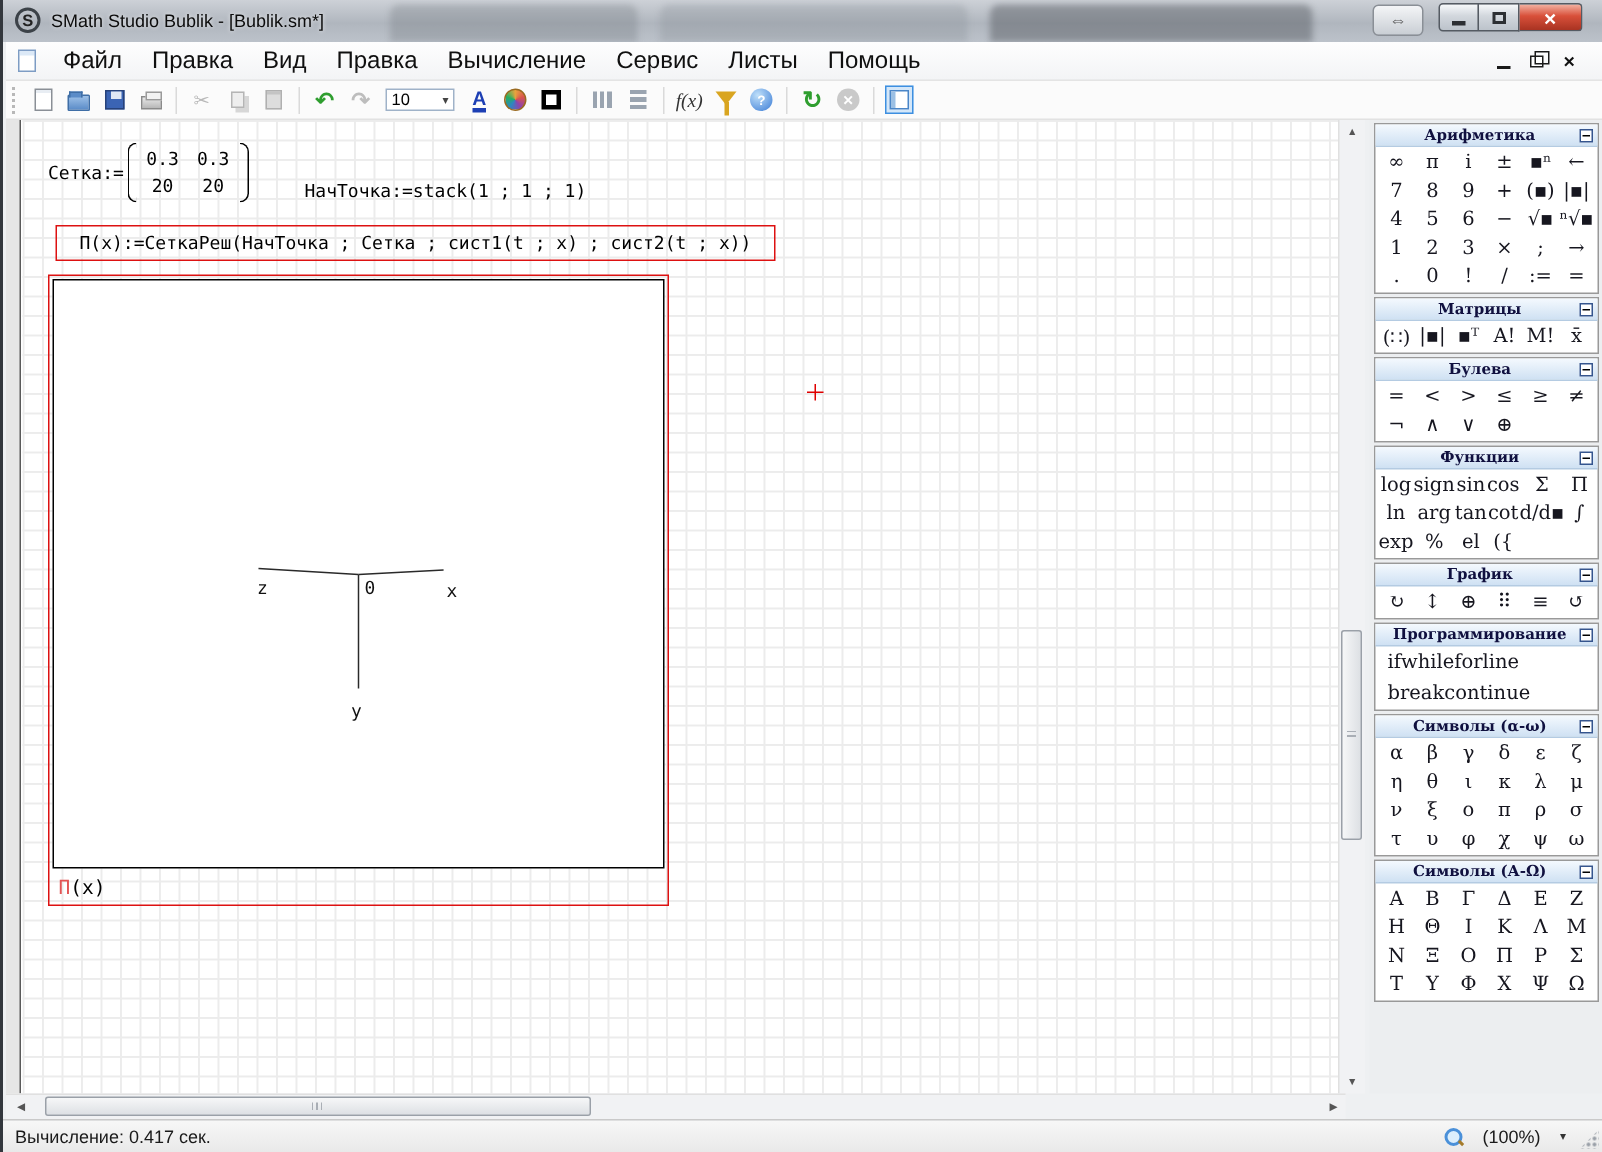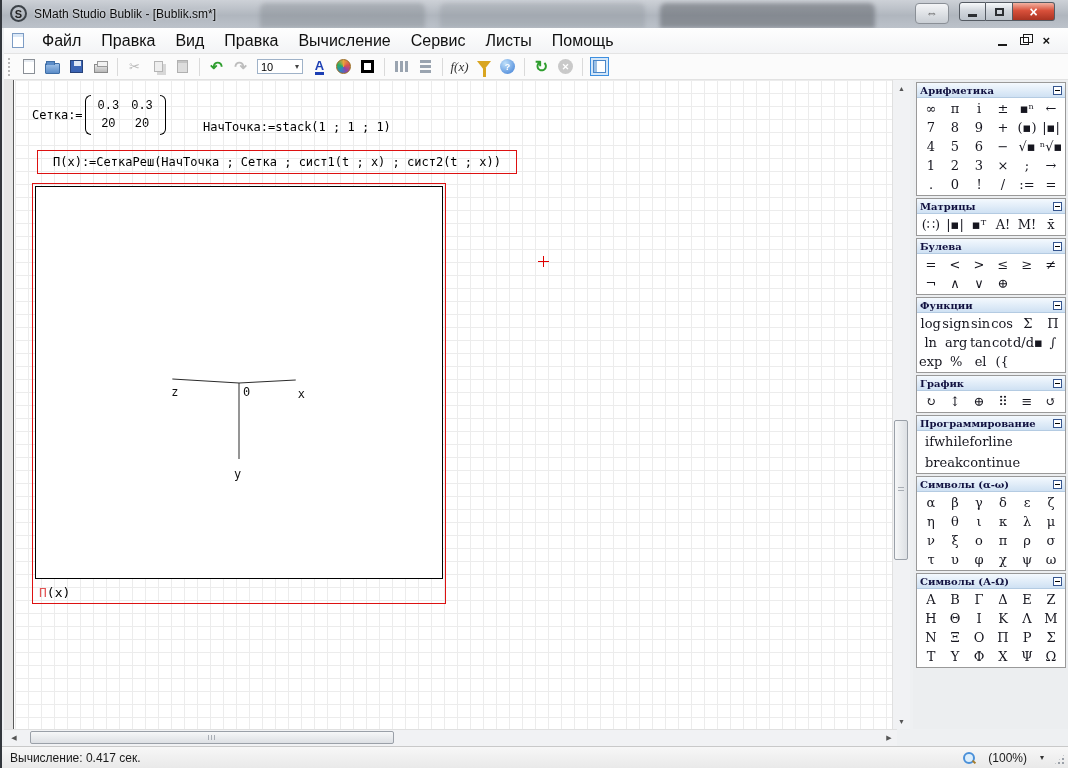--- a/index.html
+++ b/index.html
@@ -102,21 +102,21 @@
     background-image:linear-gradient(to right,#ececec 1px,transparent 1px),
                      linear-gradient(to bottom,#ececec 1px,transparent 1px);
     background-size:13px 13px;}
   .mono{font-family:"DejaVu Sans Mono",monospace;font-size:12px;color:#000;}
   .f1{position:absolute;left:17px;top:15px;display:flex;align-items:center;white-space:pre;}
   .matrix{display:flex;align-items:stretch;margin-left:2px;}
   .paren{width:6px;}
   .paren-l{border:1px solid #000;border-right:none;border-radius:7px 0 0 7px;}
   .paren-r{border:1px solid #000;border-left:none;border-radius:0 7px 7px 0;}
   .mat-cells{display:grid;grid-template-columns:auto auto;gap:4px 12px;padding:4px 7px;
-    justify-items:center;align-items:center;font-family:Liberation Mono, monospace;}
+    justify-items:center;align-items:center;}
   .f2{position:absolute;left:188px;top:40px;white-space:pre;}
   .f3{position:absolute;left:22px;top:70px;border:1px solid #dd1111;padding:4px 15px;white-space:pre;}
   .plotbox{position:absolute;left:17px;top:103px;width:414px;height:421px;border:1px solid #dd1111;}
   .plot-inner{position:absolute;left:2px;top:2px;width:408px;height:393px;background:#fff;border:1px solid #000;}
   .plot-inner svg{position:absolute;left:0;top:0;width:100%;height:100%;}
   .axes line{stroke:#2a2a2a;stroke-width:1;}
   .axes text{font-family:"DejaVu Sans Mono",monospace;font-size:12px;fill:#111;}
   .plot-caption{position:absolute;left:6px;bottom:3px;font-family:"DejaVu Sans Mono",monospace;
     font-size:13px;}
   .cap-fn{color:#e25555;}
@@ -145,21 +145,21 @@
     background:linear-gradient(#f6f7f8,#dde0e4);border:1px solid #9aa0a8;border-radius:2px;}
   .hs-thumb::after{content:"";position:absolute;top:3px;bottom:3px;left:50%;margin-left:-4px;width:8px;
     background:repeating-linear-gradient(90deg,#a9aeb5 0 1px,transparent 1px 3px);}
 
   
   .sidebar{position:absolute;top:80px;left:911px;width:157px;height:649px;background:#eceef0;
     padding:2px 4px 0 3px;}
   .palette{border:1px solid #999;background:#fff;margin-bottom:2px;}
   .pal-header{height:15px;background:linear-gradient(#f4f9fe,#cfe1f3);border-bottom:1px solid #b4cbe2;
     display:flex;align-items:center;padding:0 3px;}
-  .pal-title{font-family:"DejaVu Serif",serif;font-weight:bold;font-size:10px;color:#10103f;flex:1;}
+  .pal-title{font-family:"DejaVu Serif",serif;font-weight:bold;font-size:10px;color:#10103f;flex:1;text-align:center;}
   .pal-min{width:9px;height:9px;border:1px solid #35558e;background:
     linear-gradient(#000 0 0) center/5px 1px no-repeat,#fff;}
   .pal-grid{display:grid;padding:1px 2px;}
   .cols6{grid-template-columns:repeat(6,1fr);}
   .pal-cell{height:19px;display:flex;align-items:center;justify-content:center;
     font-family:"DejaVu Serif",serif;font-size:13px;color:#16161f;white-space:nowrap;}
   .pal-row{display:flex;justify-content:flex-start;padding:1px 8px;}
   .pal-row .pal-cell{height:19px;}
 
   

